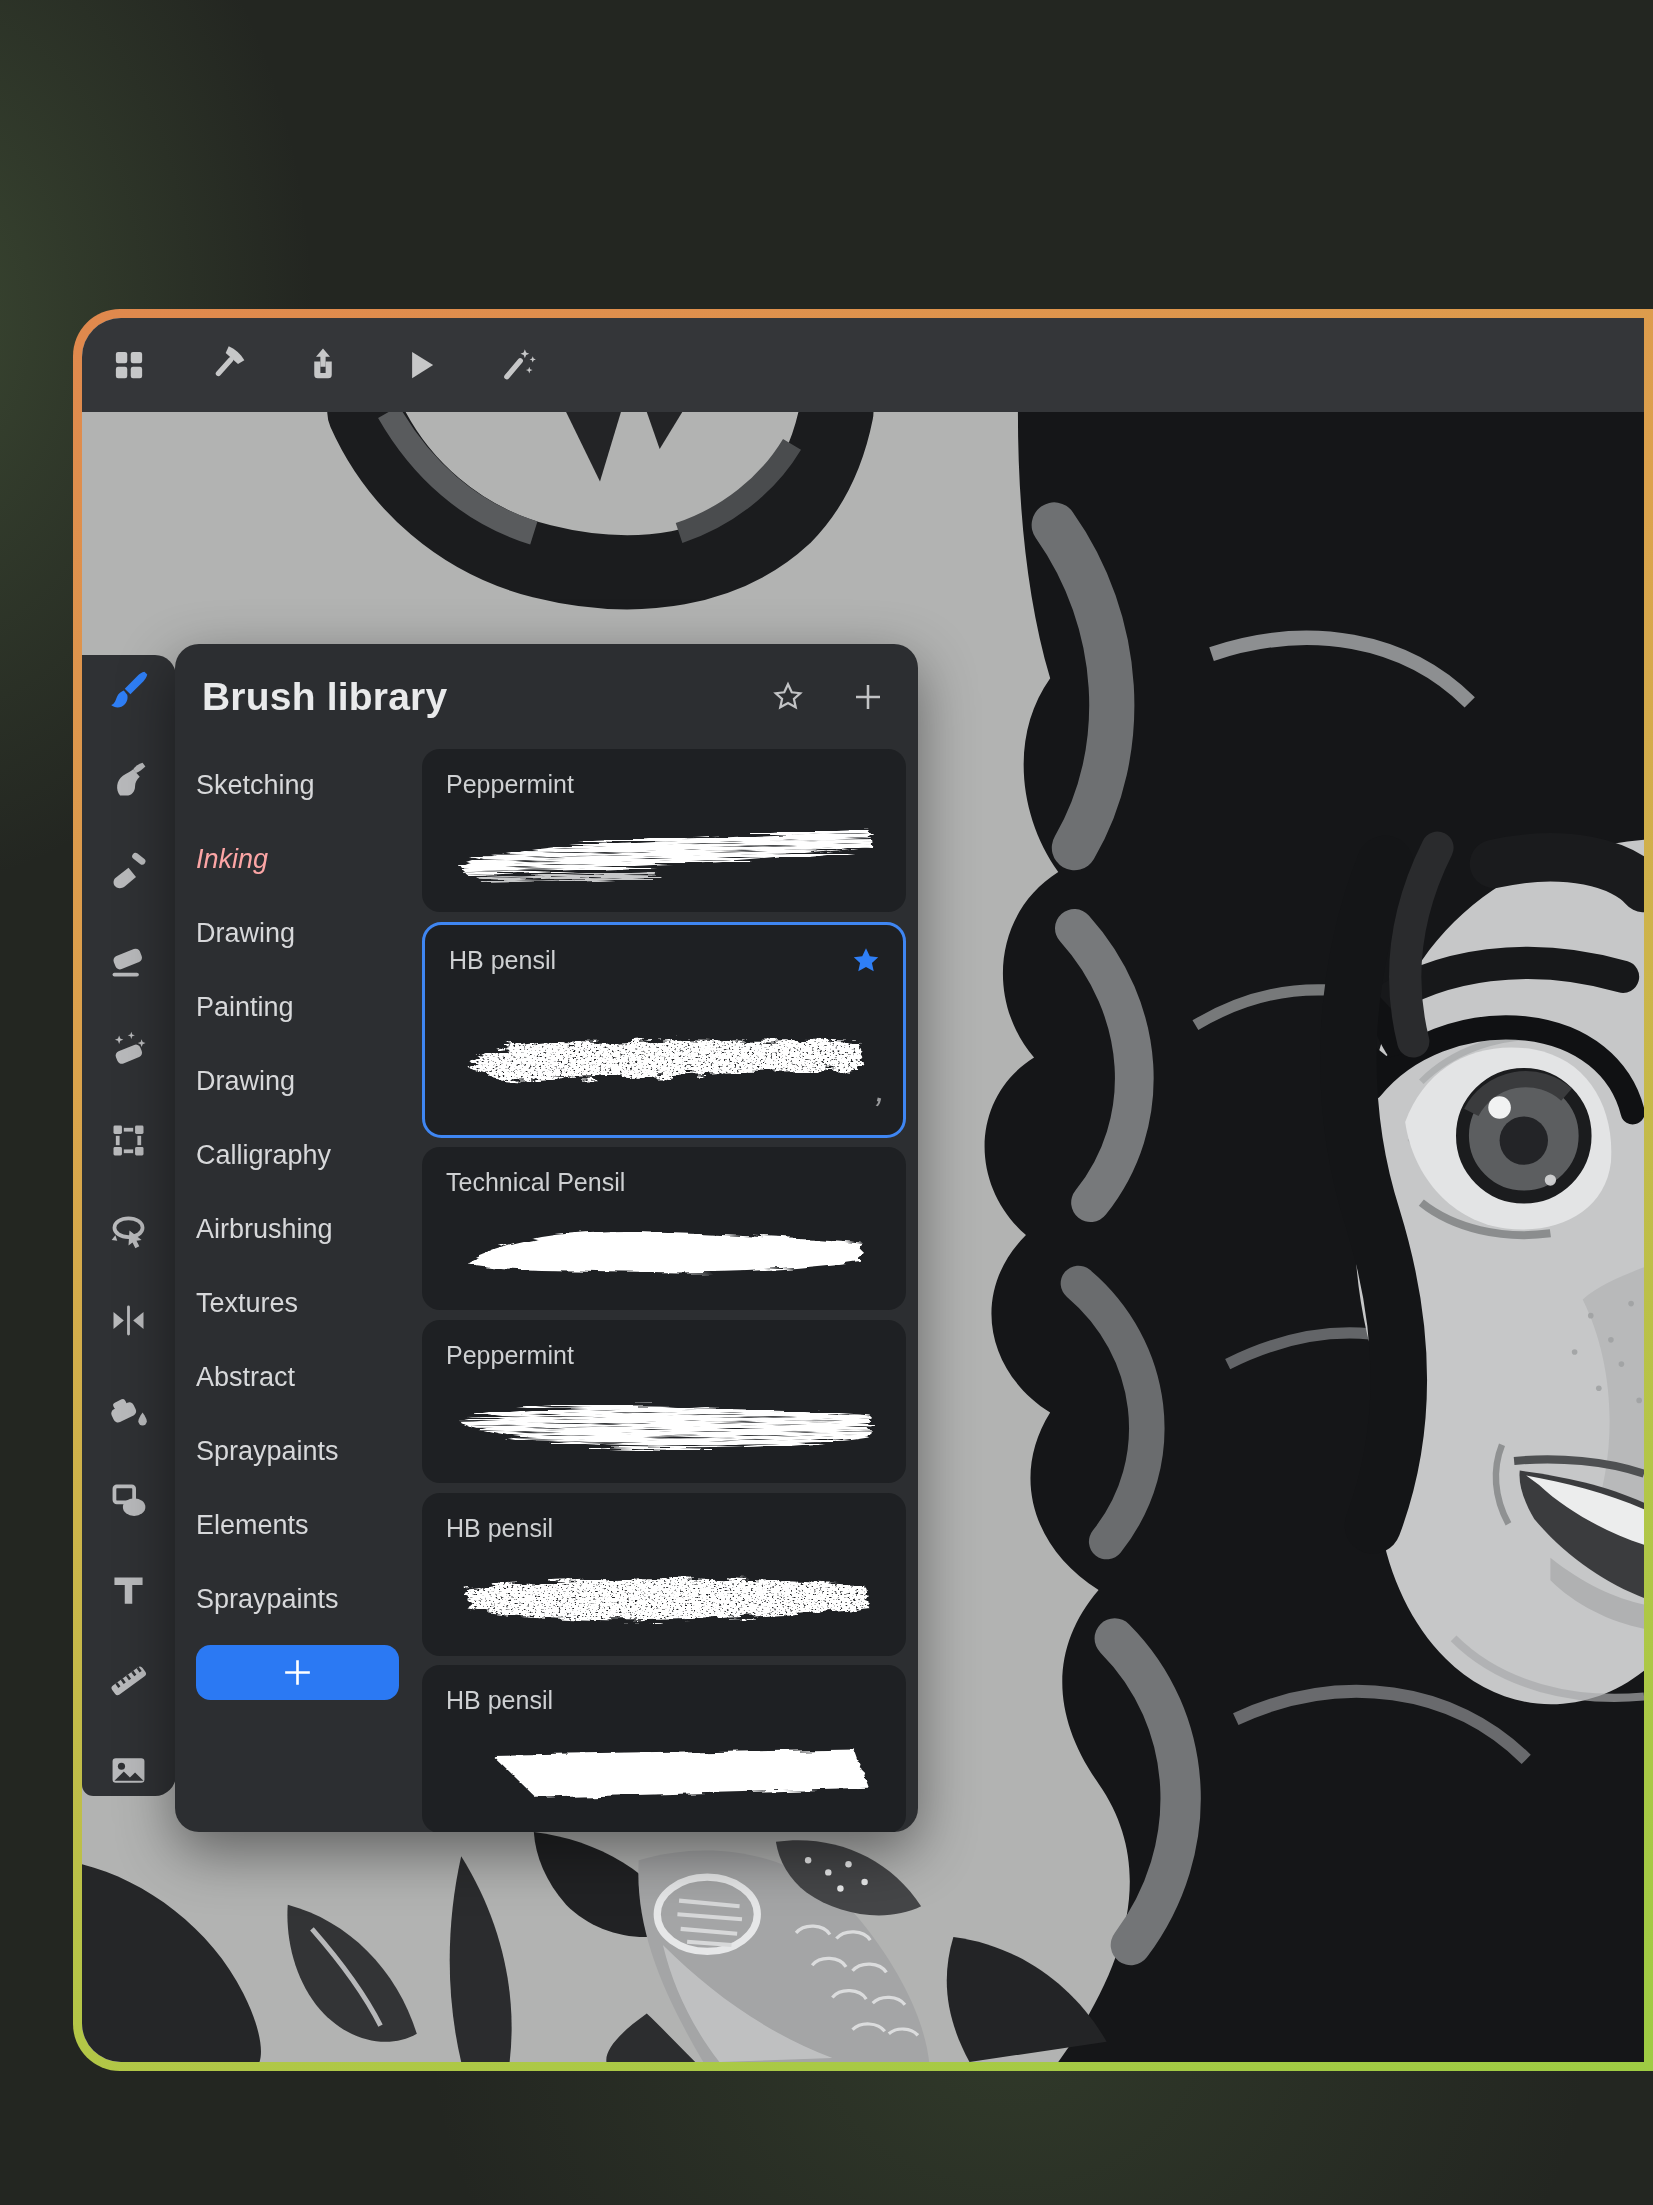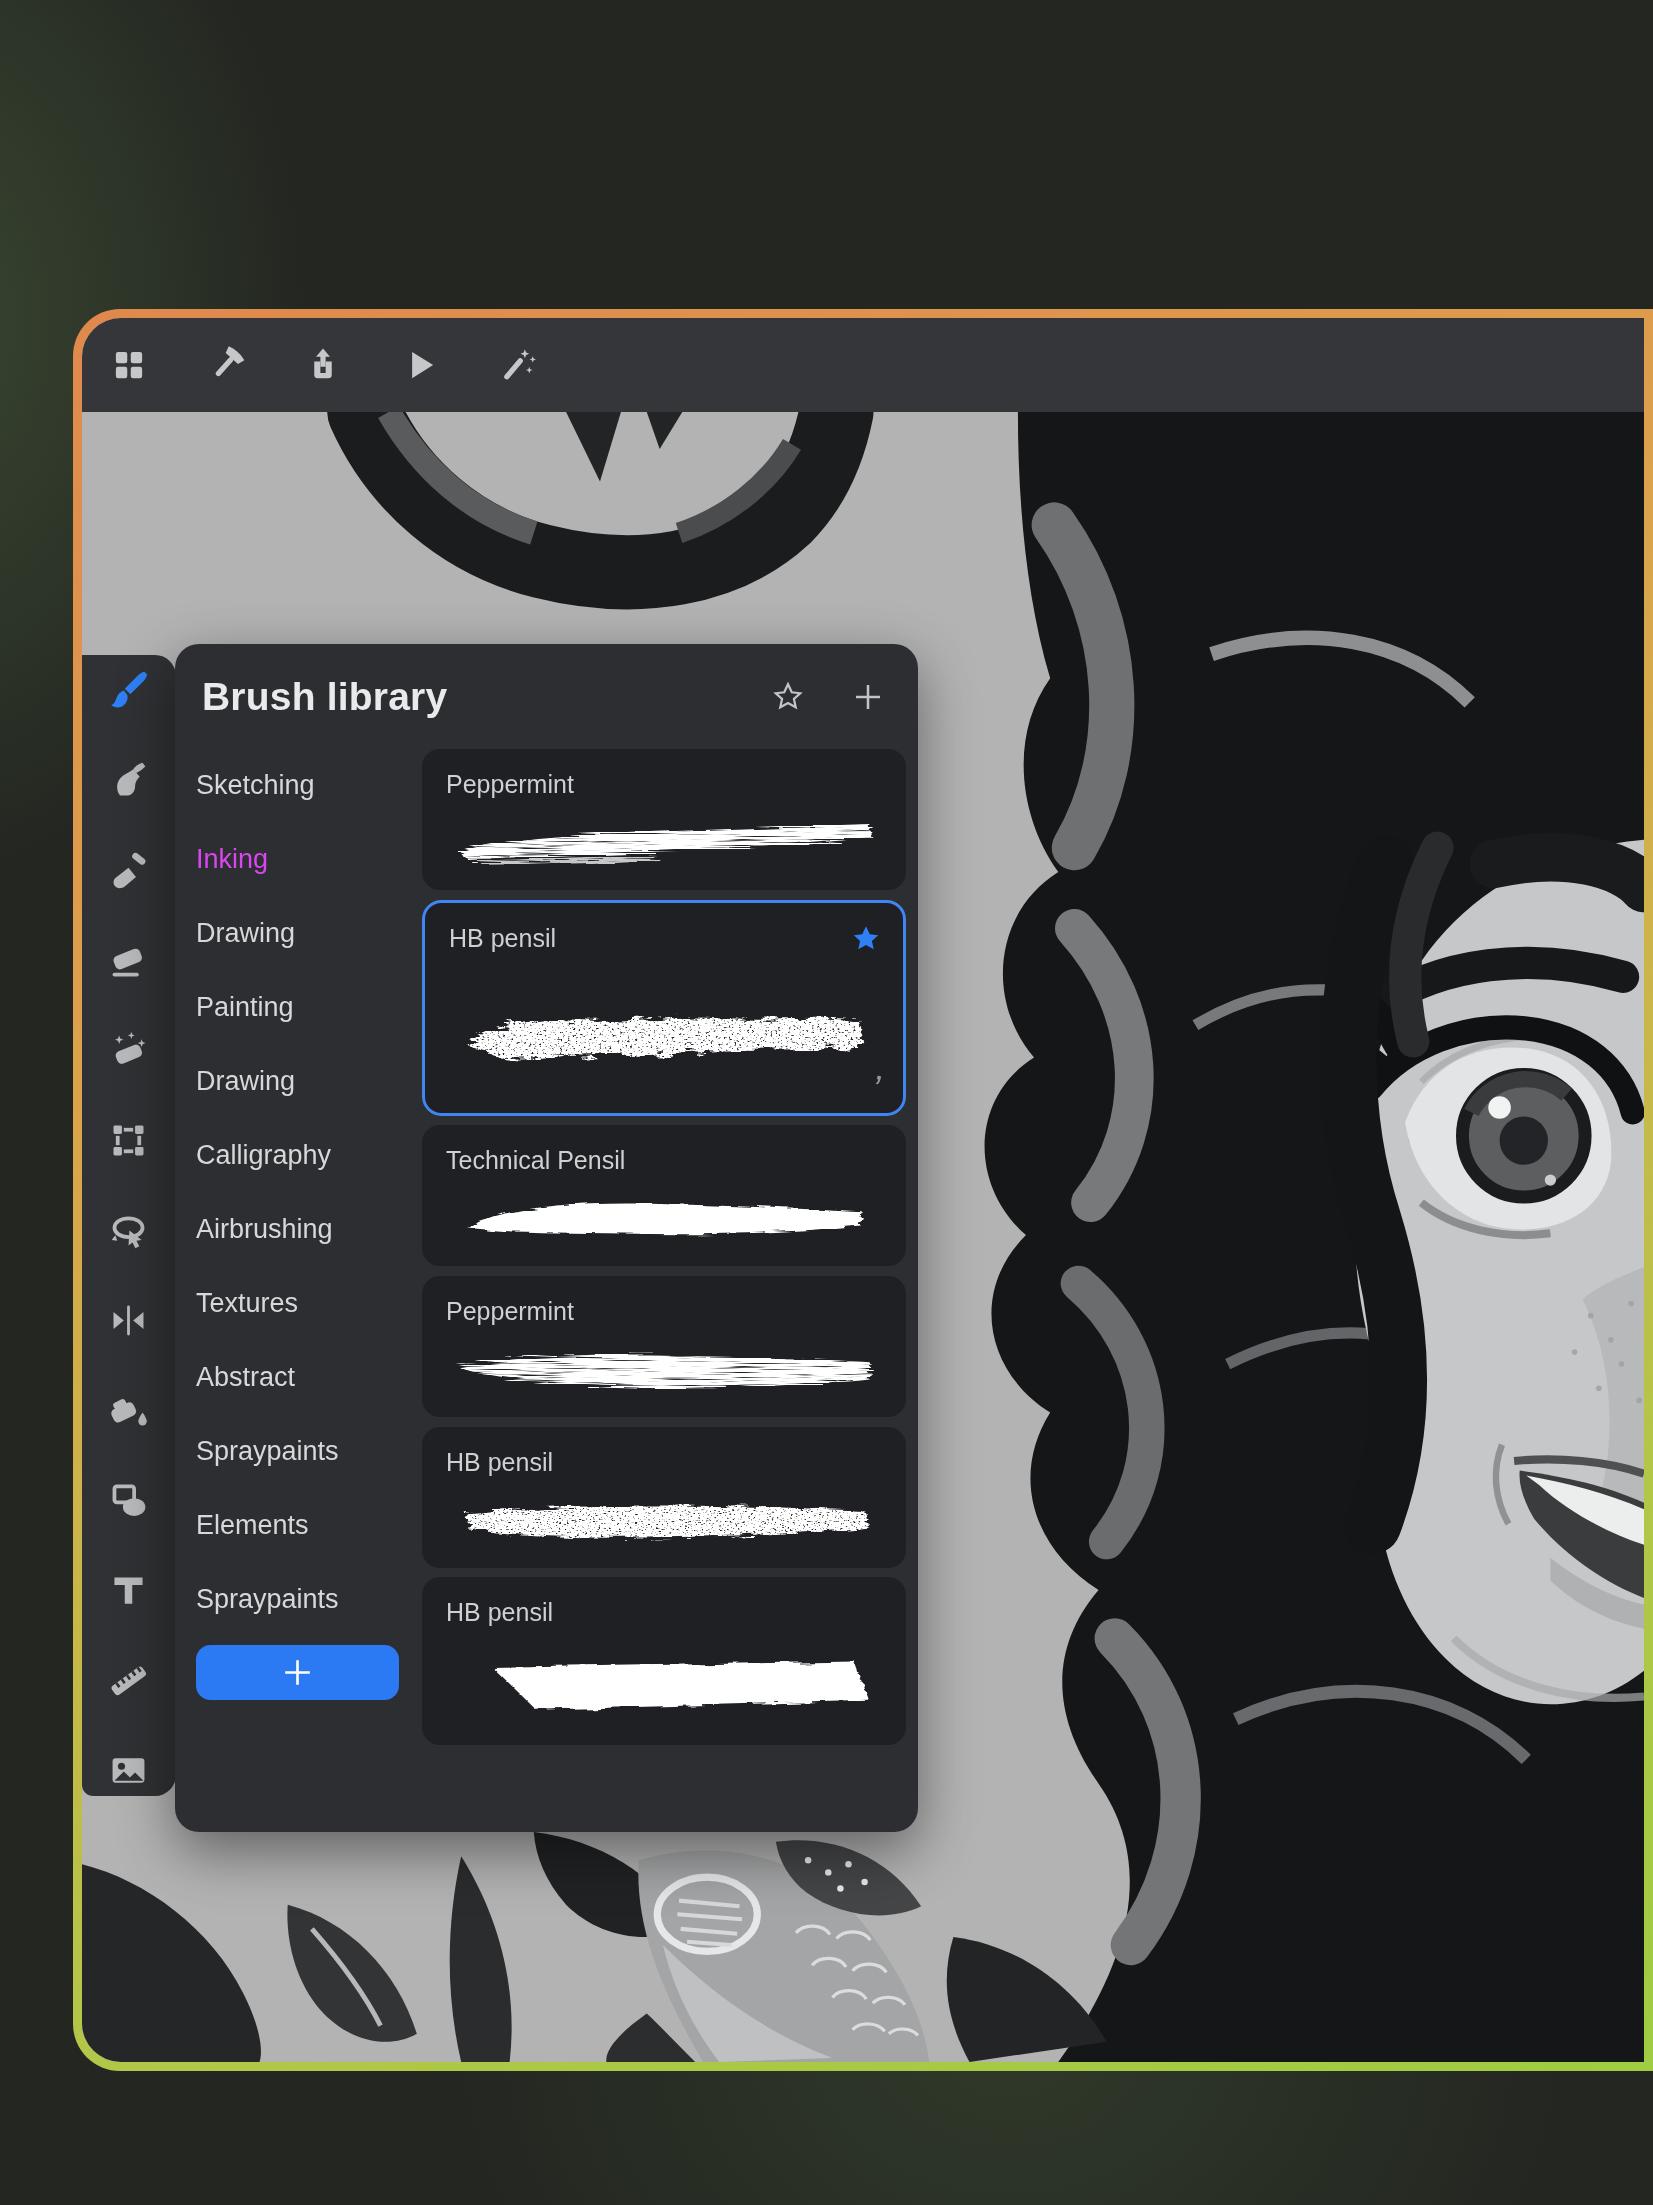--- a/index.html
+++ b/index.html
@@ -46,27 +46,27 @@
   .panel header{display:flex;justify-content:space-between;align-items:center;
     padding:31px 32px 0 27px;}
   .panel h2{margin:0;font-size:39px;font-weight:700;color:#e9eaeb;letter-spacing:0.2px;}
   .hicons{display:flex;gap:44px;}
   .hbtn{width:36px;height:36px;background:none;border:none;padding:0;color:#c2c3c5;cursor:pointer;}
   .hbtn svg{width:36px;height:36px;display:block;}
 
   .panel-body{position:absolute;top:105px;left:0;right:0;bottom:0;}
   .cats{position:absolute;left:21px;top:20px;width:213px;display:flex;flex-direction:column;gap:42px;}
   .cat{font-size:27px;height:32px;line-height:32px;color:#d7d8da;cursor:pointer;}
-  .cat.active{color:#d946ef;}
+  .cat.active{color:#fca5a5;font-style:italic;}
   .add-btn{margin-top:-12px;width:203px;height:55px;border-radius:14.5px;background:#2b79f3;border:none;
     display:flex;align-items:center;justify-content:center;cursor:pointer;color:#fff;}
   .add-btn svg{width:37px;height:37px;}
 
   .cards{position:absolute;left:247px;top:0;width:484px;display:flex;flex-direction:column;gap:9.7px;}
-  .card{position:relative;height:141px;background:#1e2023;border-radius:18px;box-sizing:border-box;
+  .card{position:relative;height:163px;background:#1e2023;border-radius:18px;box-sizing:border-box;
     cursor:pointer;}
   .card.selected{height:216px;border:3.2px solid #3f86f2;border-radius:19.4px;}
   .card.last{height:168px;}
   .bname{position:absolute;left:24px;top:21px;font-size:25px;color:#ced0d2;}
   .stroke{position:absolute;left:21px;right:21px;top:57px;bottom:13px;pointer-events:none;}
   .card.selected .stroke{top:77px;bottom:24px;}
   .stroke svg{width:100%;height:100%;display:block;}
   .stroke path{fill:#ffffff;}
   .fav{position:absolute;top:18px;right:19.4px;width:36px;height:36px;background:none;border:none;
     padding:0;color:#2f7ff6;cursor:pointer;}

